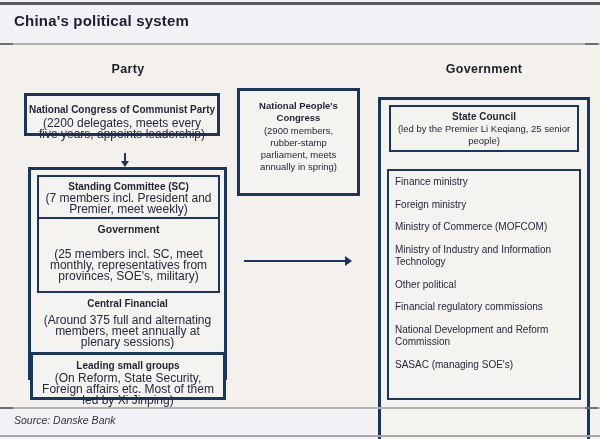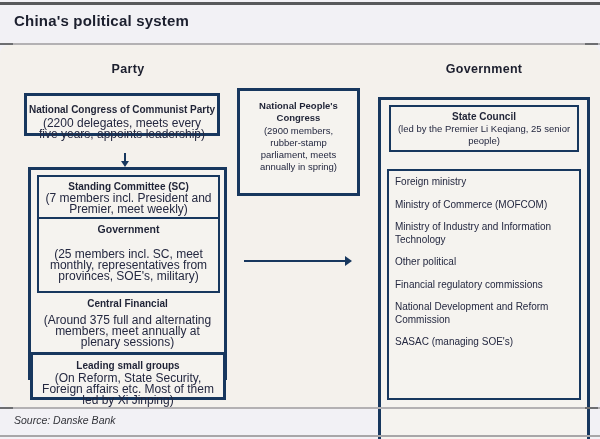--- a/index.html
+++ b/index.html
@@ -166,20 +166,21 @@
       <span class="head"></span>
     </div>
 
     <div class="dbox gov-outer">
       <div class="state-council">
         <div class="box-title">State Council</div>
         <div class="box-detail">(led by the Premier Li Keqiang, 25 senior people)</div>
       </div>
 
       <div class="ministries">
+        <div class="ministry-item">Finance ministry</div>
         <div class="ministry-item">Foreign ministry</div>
         <div class="ministry-item">Ministry of Commerce (MOFCOM)</div>
         <div class="ministry-item">Ministry of Industry and Information Technology</div>
         <div class="ministry-item">Other political</div>
         <div class="ministry-item">Financial regulatory commissions</div>
         <div class="ministry-item">National Development and Reform Commission</div>
         <div class="ministry-item">SASAC (managing SOE's)</div>
       </div>
     </div>
 

